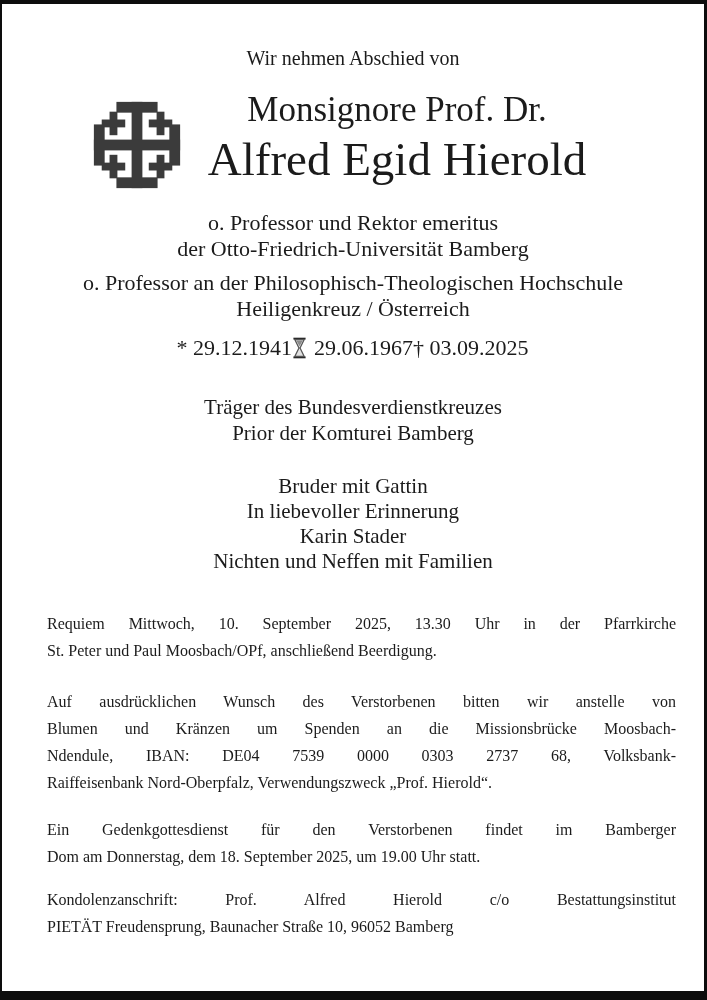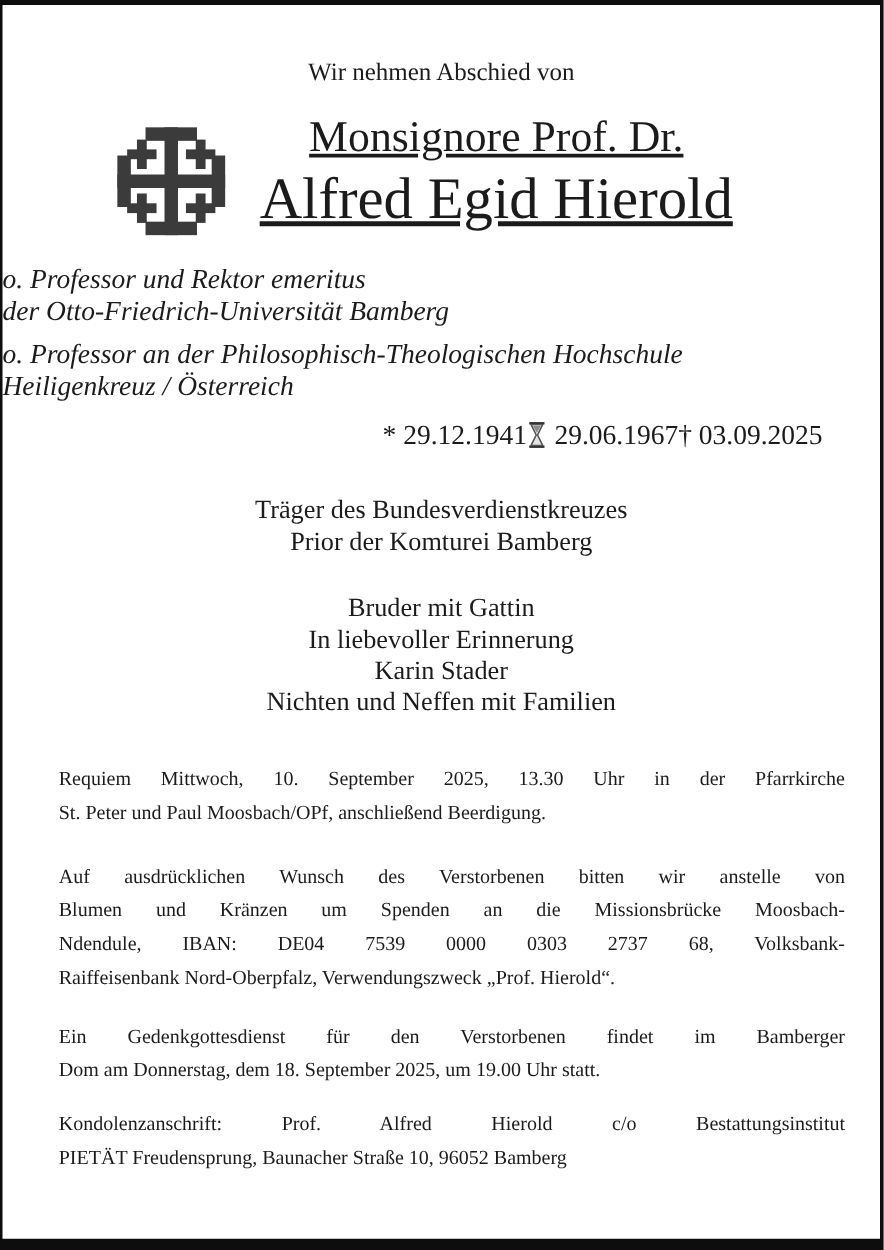--- a/index.html
+++ b/index.html
@@ -30,32 +30,31 @@
     position: absolute;
     left: 86px;
     top: 92px;
     width: 98px;
     height: 98px;
   }
   .heading {
     margin-top: 18px;
     padding-left: 88px;
     text-align: center;
-    text-decoration: underline;
   }
   .heading .title { font-size: 35px; line-height: 44px; }
   .heading .name  { font-size: 47px; line-height: 54px; }
-  .roles  { text-align: left; font-size: 22px; line-height: 26px; font-style: italic; }
+  .roles  { text-align: center; font-size: 22px; line-height: 26px; }
   .roles1 { margin-top: 24px; }
   .roles2 { margin-top: 8px; }
   .dates {
     margin-top: 12px;
     padding: 0 46px 0 45px;
     display: flex;
-    justify-content: flex-end;
+    justify-content: center;
     align-items: center;
     font-size: 22px;
     line-height: 28px;
   }
   .date-item { display: flex; align-items: center; gap: 5px; }
   .hourglass { display: inline-block; width: 15px; height: 22px; margin-right: 2px; }
   .center-block { text-align: center; font-size: 21px; }
   .honors   { margin-top: 32px; line-height: 26px; }
   .mourners { margin-top: 28px; line-height: 25px; }
   .para {

